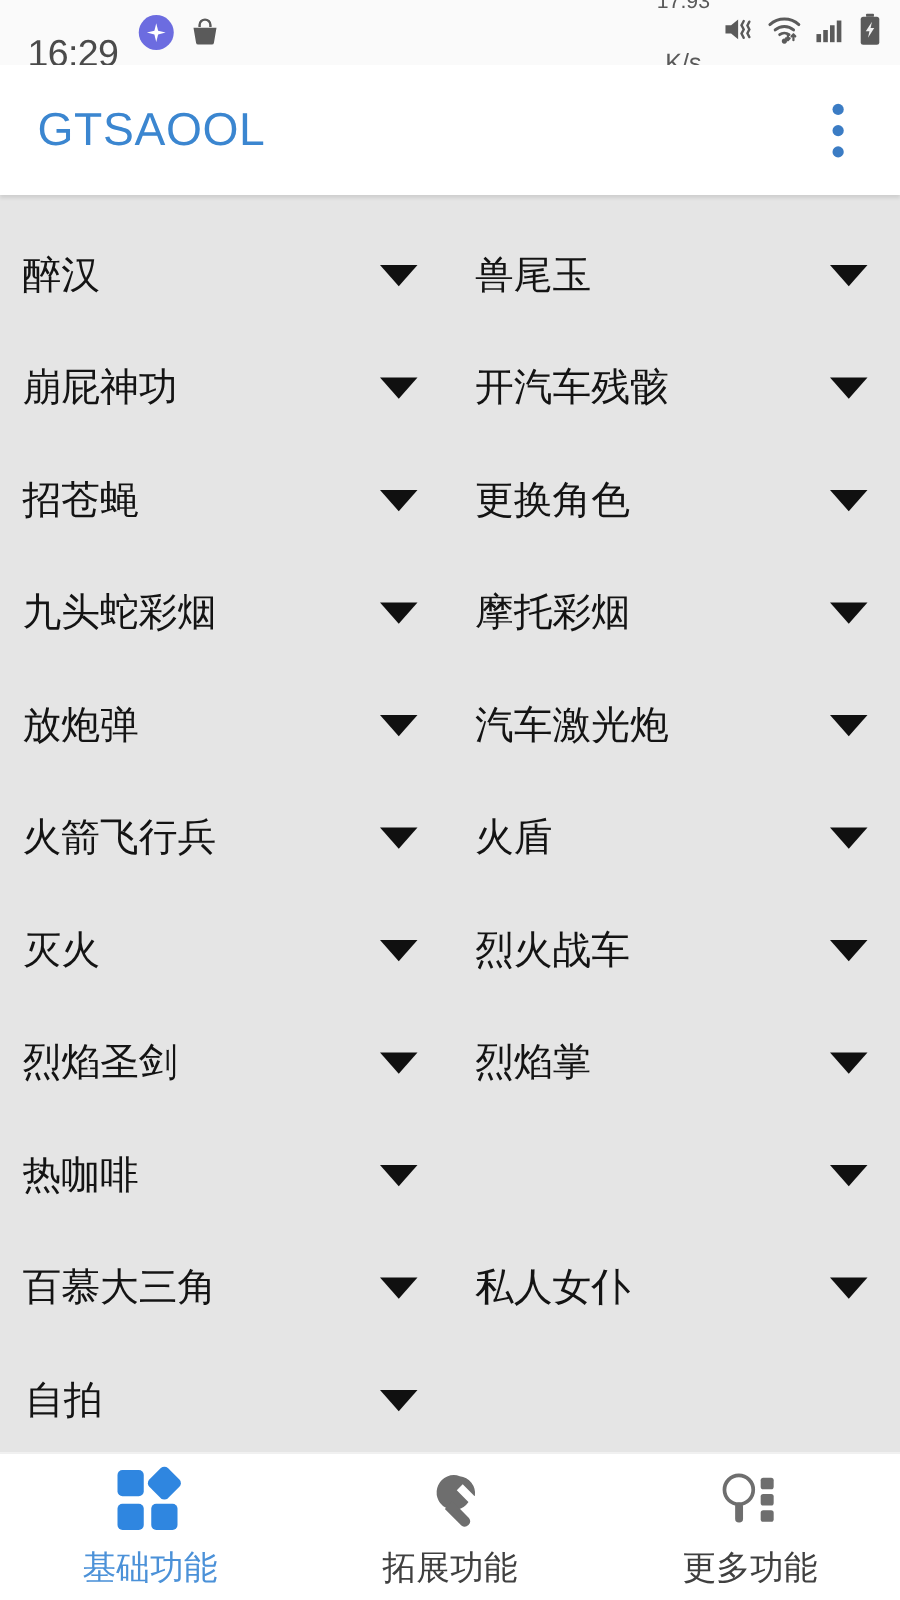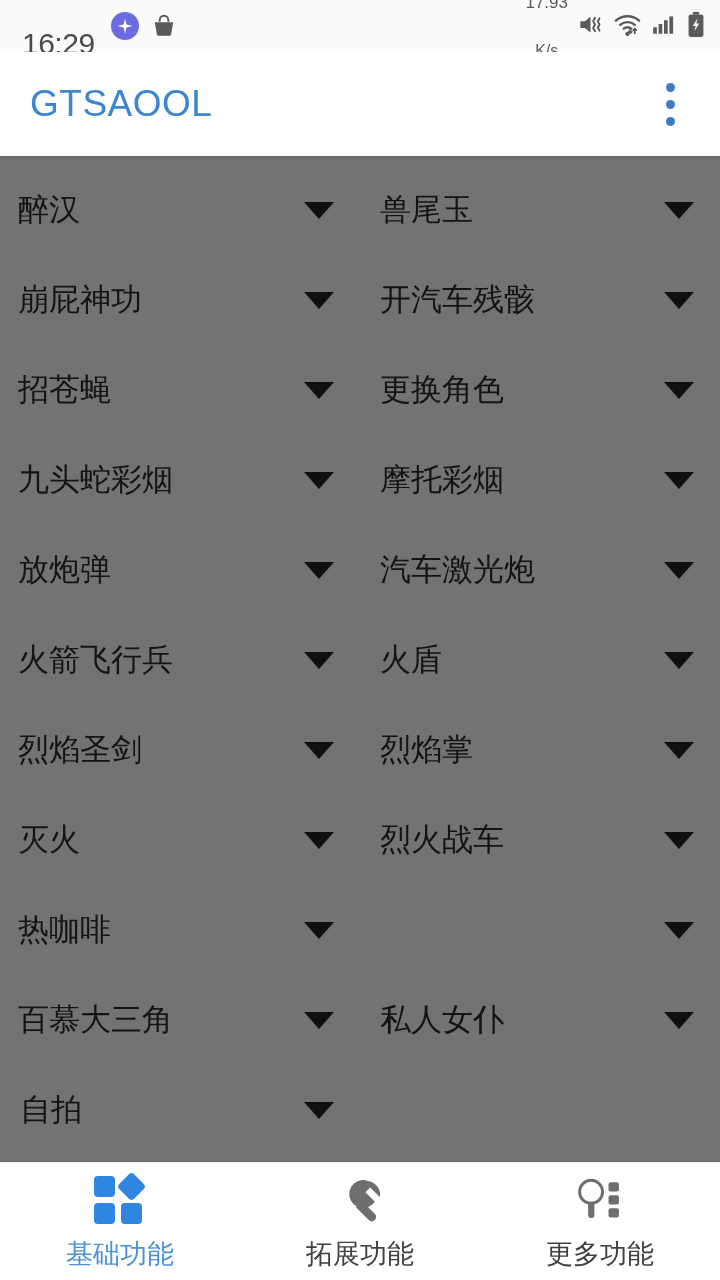--- a/index.html
+++ b/index.html
@@ -20,36 +20,36 @@
   .sb-clock { font-size:30px; color:#4a4a4a; letter-spacing:-0.5px; line-height:1;margin-top:36px; }
   .sb-left-icons { display:flex; align-items:center; gap:12px; margin-left:16px; }
   .sparkle-badge {
     width:28px; height:28px; border-radius:50%;
     background:#6c6ce0; display:flex; align-items:center; justify-content:center;
   }
   .basket-icon { width:26px; height:26px; display:block; }
   .sb-right { margin-left:auto; display:flex; align-items:center; gap:9px; }
   .netspeed { display:flex; flex-direction:column; align-items:center; line-height:1.0; color:#595959;gap:32px; }
   .netspeed .v { font-size:17px; }
-  .netspeed .u { font-size:16px; }
+  .netspeed .u { font-size:20px; }
 
   
   .appbar {
     height:104px; flex:0 0 104px; background:#ffffff;
     display:flex; align-items:center; padding:0 24px 0 30px;
     box-shadow:0 2px 3px rgba(0,0,0,0.10);
     z-index:5;
   }
   .app-title { font-size:37px; font-weight:normal; color:#3b86d0; letter-spacing:0.5px; }
   .overflow-btn { margin-left:auto; width:52px; height:60px; display:flex; flex-direction:column;
                   align-items:center; justify-content:center; gap:8px; }
   .overflow-btn i { width:9px; height:9px; border-radius:50%; background:#3b7cc4; display:block; }
 
   
-  .list { flex:1 1 auto; background:#737373; overflow:hidden; padding-top:9px; }
+  .list { flex:1 1 auto; background:#e5e5e5; overflow:hidden; padding-top:19px; }
   .row { height:90px; display:flex; align-items:center; }
   .cell { display:flex; align-items:center; height:100%; }
   .cell-left  { width:360px; padding-left:18px; }
   .cell-right { width:360px; padding-left:20px;text-align:right; }
   .cell-label { font-size:31px; color:#141414; white-space:nowrap; }
   .caret {
     margin-left:auto; margin-right:26px;
     width:0; height:0;
     border-left:15px solid transparent;
     border-right:15px solid transparent;
@@ -209,36 +209,36 @@
         <span class="caret"></span>
       </div>
       <div class="cell cell-right">
         <span class="cell-label">火盾</span>
         <span class="caret"></span>
       </div>
     </div>
 
     <div class="row">
       <div class="cell cell-left">
+        <span class="cell-label">灭火</span>
+        <span class="caret"></span>
+      </div>
+      <div class="cell cell-right">
+        <span class="cell-label">烈火战车</span>
+        <span class="caret"></span>
+      </div>
+    </div>
+
+    <div class="row">
+      <div class="cell cell-left">
         <span class="cell-label">烈焰圣剑</span>
         <span class="caret"></span>
       </div>
       <div class="cell cell-right">
         <span class="cell-label">烈焰掌</span>
-        <span class="caret"></span>
-      </div>
-    </div>
-
-    <div class="row">
-      <div class="cell cell-left">
-        <span class="cell-label">灭火</span>
-        <span class="caret"></span>
-      </div>
-      <div class="cell cell-right">
-        <span class="cell-label">烈火战车</span>
         <span class="caret"></span>
       </div>
     </div>
 
     <div class="row">
       <div class="cell cell-left">
         <span class="cell-label">热咖啡</span>
         <span class="caret"></span>
       </div>
       <div class="cell cell-right">

